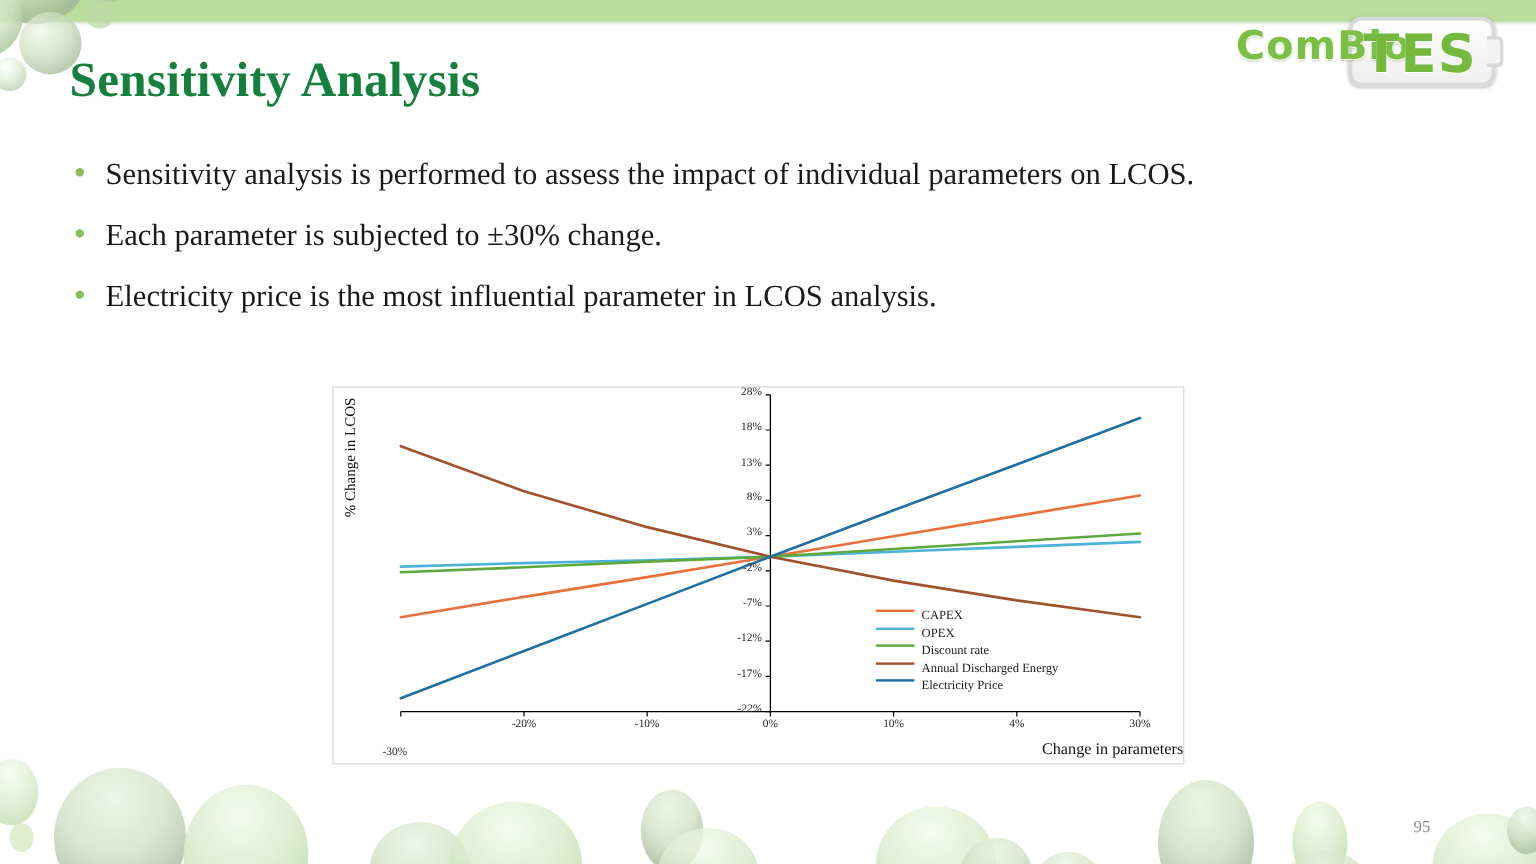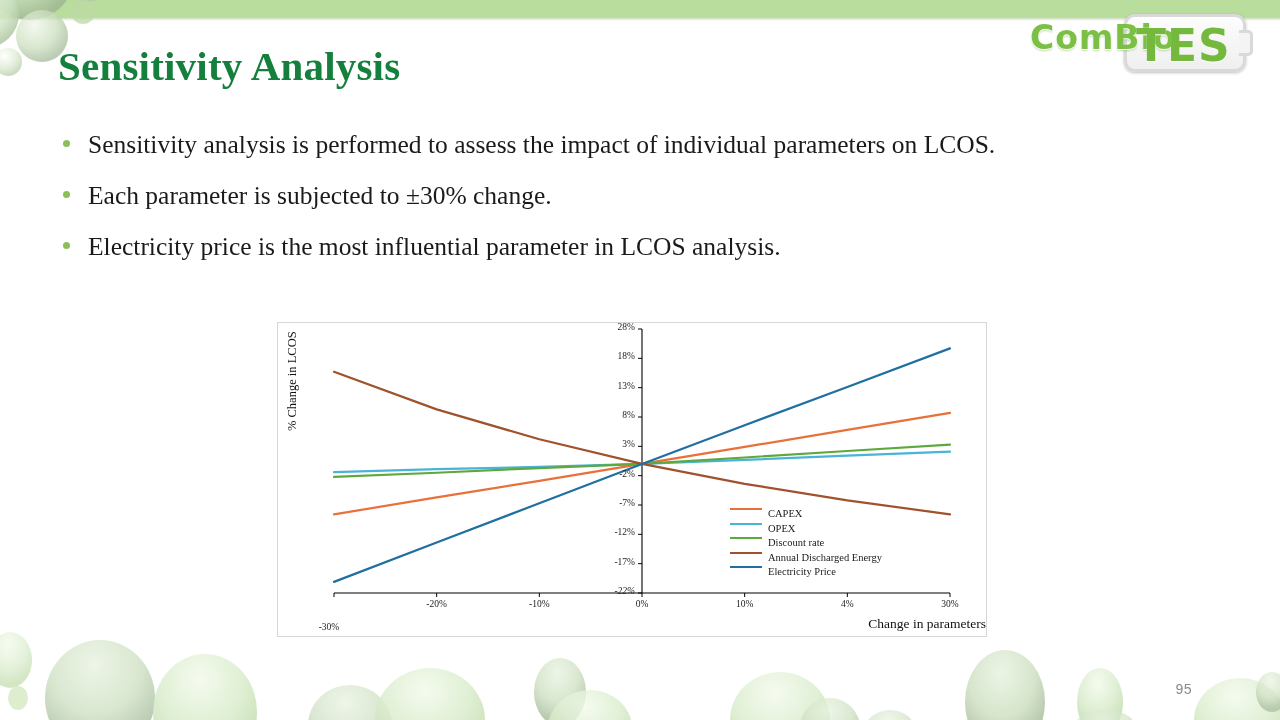--- a/index.html
+++ b/index.html
@@ -108,21 +108,21 @@
   .legend{
     position:absolute;left:452px;top:185px;
   }
   .leg-row{display:flex;align-items:flex-start;height:14.5px;}
   .leg-line{width:32px;height:2.4px;margin-right:6px;}
   .leg-txt{font-size:10.5px;color:#1a1a1a;font-family:"Liberation Serif", serif;white-space:nowrap;}
 
   .pagenum{
     position:absolute;right:88px;bottom:22px;
     font-size:14px;color:#8a8a8a;
-    font-family:Liberation Mono, monospace;
+    font-family:Liberation Serif, serif;
   }
 </style>
 </head>
 <body>
 
 <div class="slide">
 
   <div class="top-band"></div>
   <div class="top-band-shadow"></div>
 

